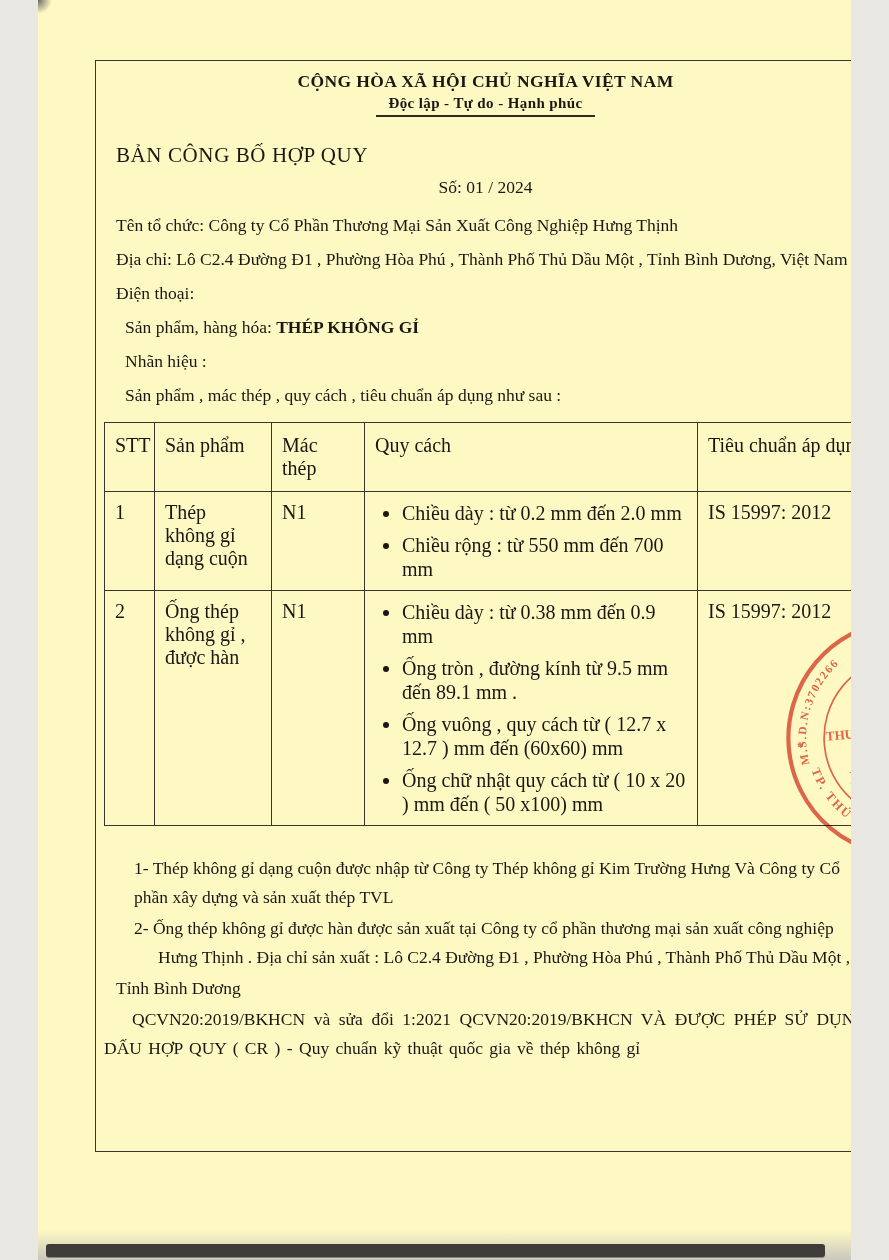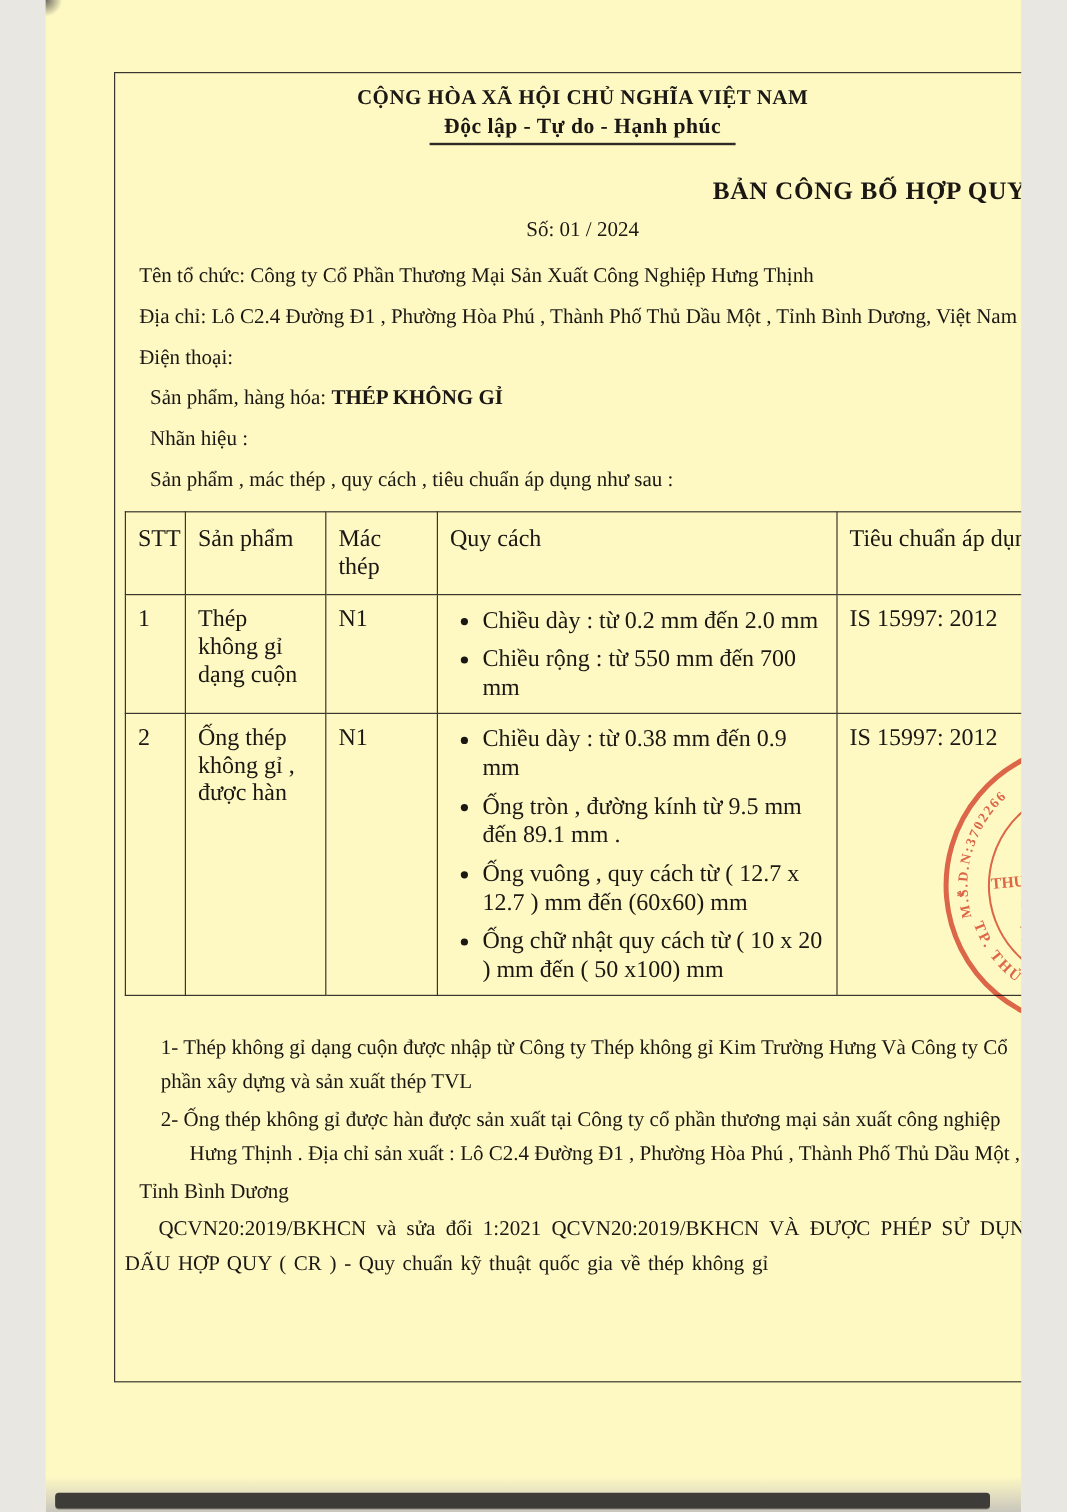--- a/index.html
+++ b/index.html
@@ -9,24 +9,24 @@
     font-family:"Liberation Serif","DejaVu Serif",serif; color:#1b1713;
   }
   
   .frame {
     position:absolute; left:57px; top:60px; width:781px; height:1092px;
     border:1.8px solid #3a362f; box-sizing:border-box; padding:10px 20px 0 20px;
   }
   .nat-line1 { text-align:center; font-weight:bold; font-size:17.5px; letter-spacing:.4px; }
   .nat-line2-wrap { text-align:center; margin-top:2px; }
   .nat-line2 {
-    display:inline-block; font-weight:bold; font-size:18px;
+    display:inline-block; font-weight:bold; font-size:15px;
     border-bottom:2px solid #2f2b24; padding:1px 12px 3px 12px; letter-spacing:.4px;
   }
-  .doc-title { text-align:right; font-weight:bold; font-size:21px; margin-top:26px; letter-spacing:.6px; }
+  .doc-title { text-align:left; font-weight:normal; font-size:21px; margin-top:26px; letter-spacing:.6px; }
   .doc-number { text-align:center; font-size:17.5px; margin-top:9px; }
   .para { font-size:17.5px; line-height:29px; margin-top:5px; }
   .para.first { margin-top:13px; }
   .para.ind { margin-left:9px; }
   .bold { font-weight:bold; }
 
   .table-wrap { margin:12px -19px 0 -12px; }
   table.spec { border-collapse:collapse; width:772px; table-layout:fixed; }
   table.spec th, table.spec td {
     border:1.6px solid #3a362f; vertical-align:top; text-align:left;

